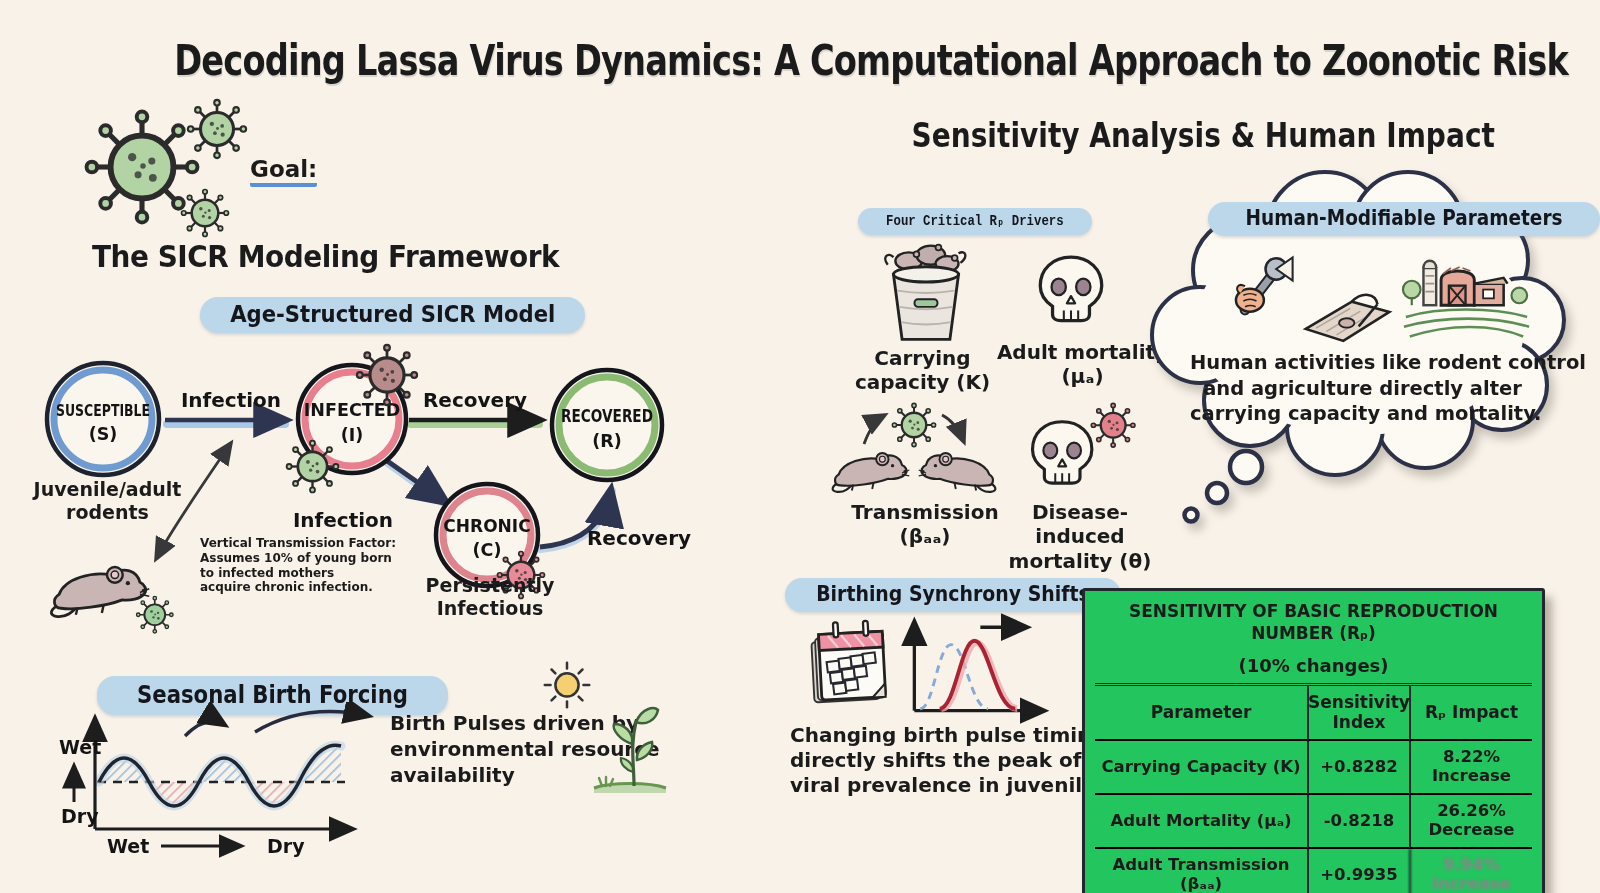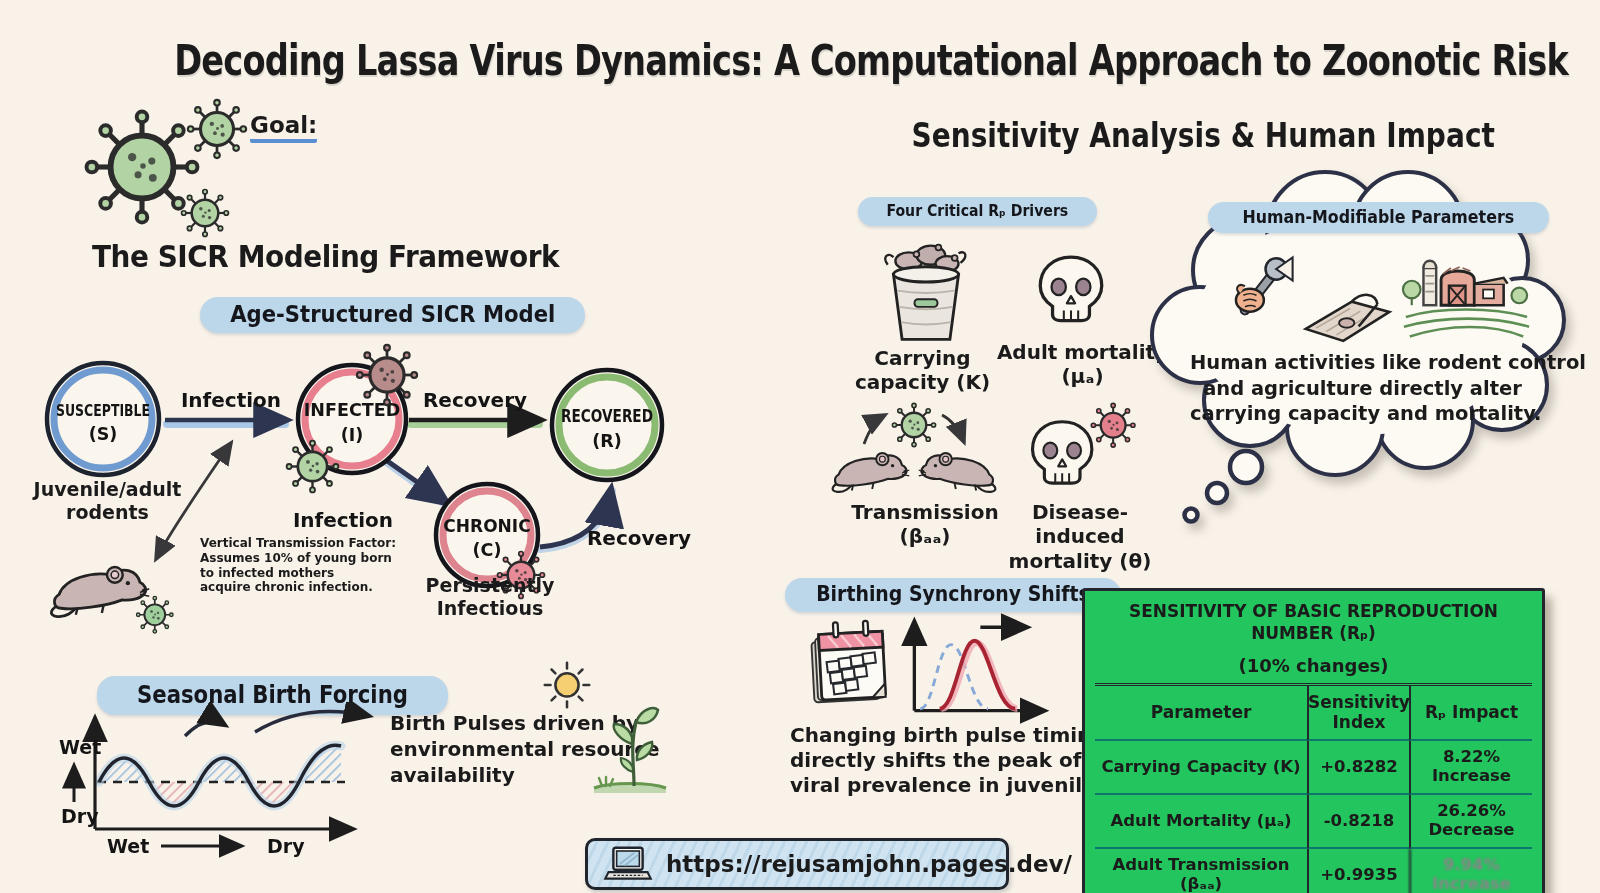--- a/index.html
+++ b/index.html
@@ -14,28 +14,28 @@
   .title span{display:inline-block;transform:scaleX(.80);white-space:nowrap;}
   .h2{font-size:31px;font-weight:700;letter-spacing:-.5px;}
   .h2 span{display:inline-block;transform:scaleX(.9);transform-origin:left center;white-space:nowrap;}
   .rh span{display:inline-block;transform:scaleX(.85);white-space:nowrap;}
   .badge{display:inline-block;background:#bcd6ea;border-radius:18px;padding:4px 16px 6px;
          font-weight:700;color:#14161c;box-shadow:0 2px 3px rgba(120,130,150,.25);}
   .badge span{display:inline-block;white-space:nowrap;}
   .cap{font-weight:700;line-height:1.22;}
   svg text{font-family:"DejaVu Sans",sans-serif;font-weight:700;fill:#141414;}
   .goal-label{font-size:23px;font-weight:700;border-bottom:4px solid #5b8fd4;border-radius:2px;
-              padding-bottom:1px;align-self:flex-start;}
+              padding-bottom:1px;align-self:flex-start;margin-top:44px;}
   .goal-lines div{font-size:21.5px;font-weight:700;line-height:1.38;white-space:nowrap;}
   .sens-table{left:1082px;top:588px;width:463px;background:#22c55e;border:3px solid #23262d;
               border-radius:3px;box-shadow:7px 9px 9px rgba(105,90,70,.45);padding:9px 10px 0 10px;box-sizing:border-box;}
   .tt{font-size:18px;font-weight:700;text-align:center;line-height:1.2;transform:scaleX(.94);}
   .tsub{font-size:18px;font-weight:700;text-align:center;margin-top:12px;}
   .tbl{display:grid;grid-template-columns:212px 102px 1fr;border-top:3px double #23262d;margin-top:7px;}
-  .tbl>div{border-bottom:2px solid #0f766e;display:flex;align-items:center;justify-content:center;
+  .tbl>div{border-bottom:2px solid #000000;display:flex;align-items:center;justify-content:center;
            font-size:16.5px;font-weight:700;text-align:center;padding:7px 4px;line-height:1.15;}
   .tbl>div.c2,.tbl>div.c3{border-left:2px solid #23262d;}
   .tbl>div.hdr{font-size:17px;}
   .tbl>div.last{border-bottom:none;}
   .faded{color:#868686;filter:blur(1.1px);}
   .urlbar{left:585px;top:838px;width:424px;height:52px;border:3.5px solid #20242c;border-radius:10px;
           background:repeating-linear-gradient(115deg,#cfe3f1 0 7px,#bed8ea 7px 10px);
           display:flex;align-items:center;gap:12px;padding:0 14px;box-sizing:border-box;
           box-shadow:2px 3px 4px rgba(110,110,120,.3);}
   .urlbar .u{font-size:23px;font-weight:700;}
@@ -257,21 +257,21 @@
     </g>
     <path d="M44,86 C44,62 40,48 46,22" fill="none" stroke="#3f5f3a" stroke-width="3.2"></path>
     <path d="M46,22 C52,8 64,6 68,10 C66,20 56,26 46,22 Z" fill="#b9dba4" stroke="#3f5f3a" stroke-width="2.5"></path>
     <path d="M42,44 C30,40 22,30 24,24 C34,24 44,32 42,44 Z" fill="#b9dba4" stroke="#3f5f3a" stroke-width="2.5"></path>
     <path d="M47,60 C56,58 64,50 62,42 C52,44 46,52 47,60 Z" fill="#b9dba4" stroke="#3f5f3a" stroke-width="2.5"></path>
     <path d="M43,72 C36,70 30,64 31,58 C38,59 44,65 43,72 Z" fill="#b9dba4" stroke="#3f5f3a" stroke-width="2.2"></path>
   </svg>
 
   <div class="ab center rh" style="left:860px;top:116px;width:610px;font-size:33px;font-weight:700;"><span>Sensitivity Analysis &amp; Human Impact</span></div>
 
-  <div class="ab badge" style="left:858px;top:197px;font-size:16px;">
+  <div class="ab badge" style="left:858px;top:208px;font-size:14px;font-family:Liberation Mono, monospace;">
     <span style="transform:scaleX(.88)">Four Critical Rₚ Drivers</span></div>
 
   <svg class="ab" style="left:878px;top:238px;width:96px;height:110px" viewBox="0 0 100 115">
     <path d="M10,28 C4,20 10,14 16,20" fill="none" stroke="#222" stroke-width="2.4"></path>
     <path d="M86,26 C94,20 92,12 84,16" fill="none" stroke="#222" stroke-width="2.4"></path>
     <ellipse cx="32" cy="24" rx="14" ry="9" fill="#c9b6b4" stroke="#222" stroke-width="2.5"></ellipse>
     <ellipse cx="55" cy="18" rx="15" ry="10" fill="#bfaeac" stroke="#222" stroke-width="2.5"></ellipse>
     <ellipse cx="72" cy="27" rx="12" ry="8" fill="#c9b6b4" stroke="#222" stroke-width="2.5"></ellipse>
     <circle cx="40" cy="17" r="3" fill="#c9b6b4" stroke="#222" stroke-width="1.8"></circle>
     <circle cx="63" cy="10" r="3" fill="#bfaeac" stroke="#222" stroke-width="1.8"></circle>
@@ -333,21 +333,21 @@
       <circle cx="50" cy="170" r="48"></circle>
     </g>
     <ellipse cx="210" cy="160" rx="165" ry="110" fill="#fdfaf3"></ellipse>
     <g fill="#fdfaf3" stroke="#2c3147" stroke-width="4.5">
       <circle cx="96" cy="302" r="16"></circle>
         <circle cx="67" cy="328" r="10"></circle>
         <circle cx="41" cy="350" r="6.5"></circle>
     </g>
   </svg>
 
-  <div class="ab badge" style="left:1208px;top:202px;font-size:18px;">
+  <div class="ab badge" style="left:1208px;top:202px;font-size:21px;">
     <span style="transform:scaleX(.88)">Human-Modifiable Parameters</span></div>
 
   <svg class="ab" style="left:1222px;top:240px;width:78px;height:90px" viewBox="0 0 95 95">
     <line x1="28" y1="78" x2="62" y2="34" stroke="#23262d" stroke-width="13" stroke-linecap="round"></line>
     <line x1="28" y1="78" x2="62" y2="34" stroke="#9aa0a6" stroke-width="8" stroke-linecap="round"></line>
     <circle cx="66" cy="28" r="13" fill="#b9bfc6" stroke="#23262d" stroke-width="3"></circle>
     <path d="M66,28 L86,14 L86,42 Z" fill="#f8f2e9" stroke="#23262d" stroke-width="2.5"></path>
     <ellipse cx="34" cy="66" rx="17" ry="14" fill="#f0b28e" stroke="#222" stroke-width="3"></ellipse>
     <path d="M22,58 C15,53 19,44 28,49" fill="#f0b28e" stroke="#222" stroke-width="2.4"></path>
     <path d="M26,60 q8,-4 16,0 M26,67 q8,-4 16,0 M28,74 q7,-3 13,0" fill="none" stroke="#222" stroke-width="1.8"></path>
@@ -439,24 +439,14 @@
       <div>Adult Mortality (μₐ)</div>
       <div class="c2">-0.8218</div>
       <div class="c3">26.26% Decrease</div>
 
       <div class="last">Adult Transmission (βₐₐ)</div>
       <div class="c2 last">+0.9935</div>
       <div class="c3 last faded">9.94% Increase</div>
     </div>
   </div>
 
-  <div class="ab urlbar">
-    <svg style="width:52px;height:40px;flex:none" viewBox="0 0 64 48">
-      <rect x="14" y="4" width="36" height="27" rx="3" fill="#fdfbf6" stroke="#20242c" stroke-width="3"></rect>
-      <rect x="18" y="8" width="28" height="19" fill="#bcd9ea" stroke="#20242c" stroke-width="2"></rect>
-      <path d="M22,24 L40,10 M28,26 L44,13" stroke="#8fb6cf" stroke-width="2"></path>
-      <path d="M8,34 H56 L60,42 H4 Z" fill="#e8e4dc" stroke="#20242c" stroke-width="2.6"></path>
-      <path d="M14,38 h36" stroke="#20242c" stroke-width="1.6" stroke-dasharray="3,2"></path>
-    </svg>
-    <div class="u">https://rejusamjohn.pages.dev/</div>
-  </div>
 
 </div>
 
 </body></html>

